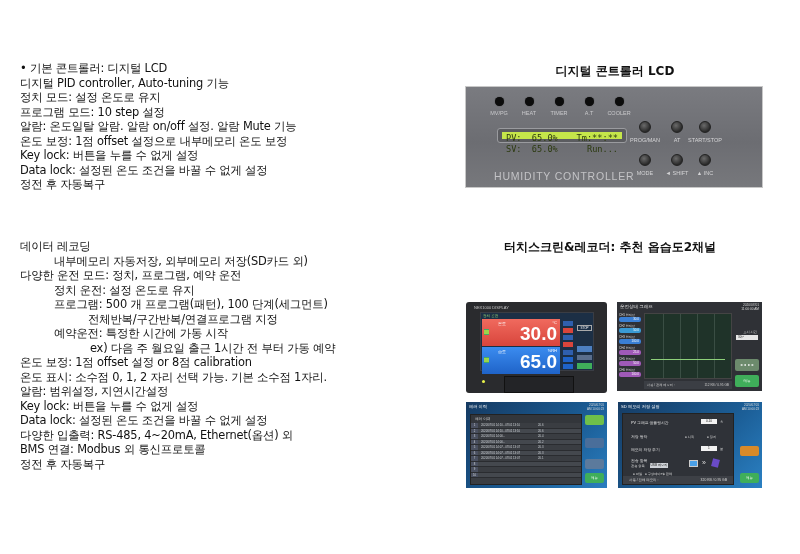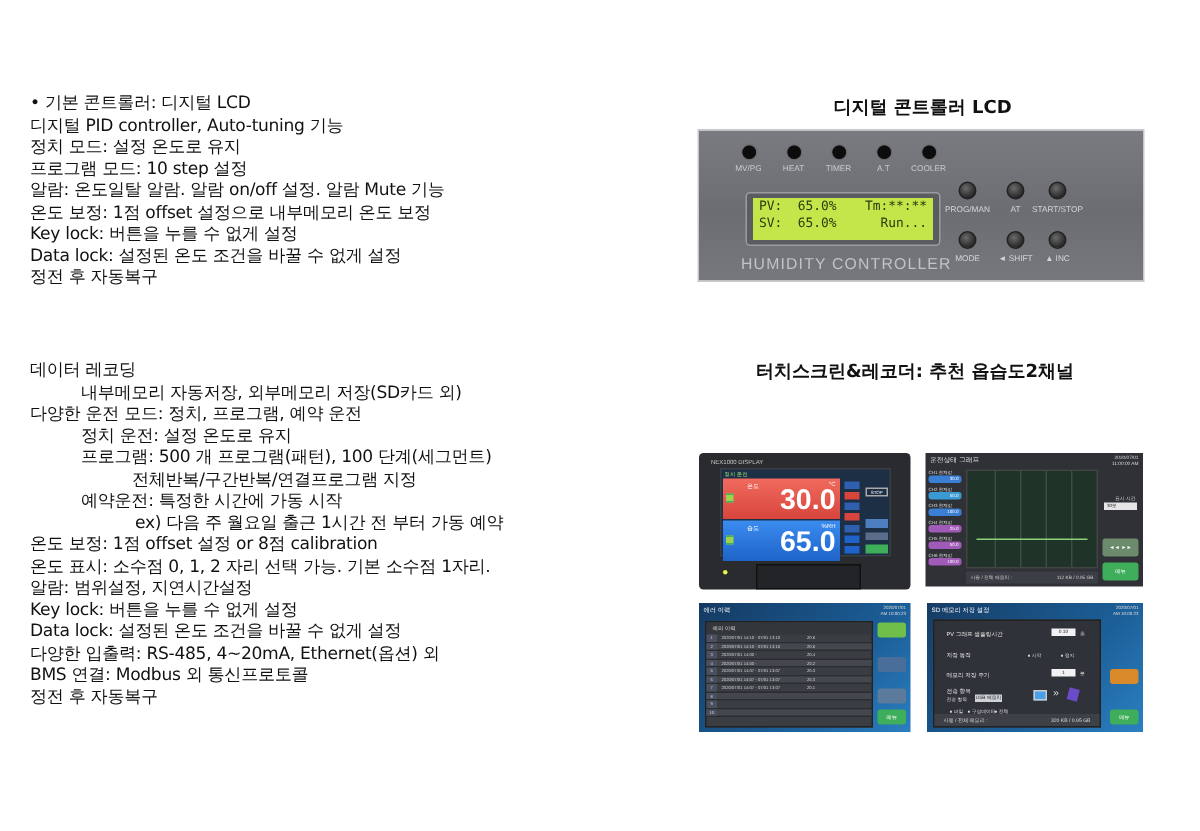--- a/index.html
+++ b/index.html
@@ -17,21 +17,21 @@
   .caption { position: absolute; font-weight: bold; font-size: 12px; text-align: center; white-space: nowrap; }
   #cap1 { left: 470px; width: 290px; top: 63px; }
   #cap2 { left: 460px; width: 300px; top: 239px; }
 
   
   .lcd-panel { position: absolute; left: 465px; top: 86px; width: 298px; height: 102px;
     background: linear-gradient(180deg, #7a7b80 0%, #6c6d72 55%, #77787c 100%);
     border: 1px solid #c8c8c8; }
   .led { position: absolute; top: 10px; width: 9px; height: 9px; border-radius: 50%; background: #0c0c0c; box-shadow: 0 0 1px #222; }
   .led-label { position: absolute; top: 23px; font-size: 5.5px; color: #c9c9cc; width: 36px; text-align: center; font-family: "Liberation Sans", sans-serif; }
-  .lcd-bezel { position: absolute; left: 31px; top: 41px; width: 130px; height: 36px; border-radius: 3px;
+  .lcd-bezel { position: absolute; left: 31px; top: 41px; width: 130px; height: 15px; border-radius: 3px;
     background: #5b5c60; border: 1px solid #9a9b9f; }
   .lcd-screen { position: absolute; left: 4px; top: 3px; right: 4px; bottom: 3px; background: #c5e64a;
     font-family: "DejaVu Sans Mono", monospace; font-size: 8.6px; line-height: 11px; color: #2c3a10; padding: 1px 4px; }
   .lcd-row { display: flex; justify-content: space-between; white-space: pre; }
   .ctrl-btn { position: absolute; width: 12px; height: 12px; border-radius: 50%;
     background: radial-gradient(circle at 40% 35%, #6a6a6a, #2a2a2a 70%); border: 1px solid #222; }
   .btn-label { position: absolute; font-size: 5.5px; color: #d4d4d6; text-align: center; width: 40px; font-family: "Liberation Sans", sans-serif; line-height: 6px; }
   .brand { position: absolute; left: 28px; bottom: 5px; font-size: 10.5px; color: #c3c3c6; letter-spacing: 0.8px; font-family: "Liberation Sans", sans-serif; }
 
   

